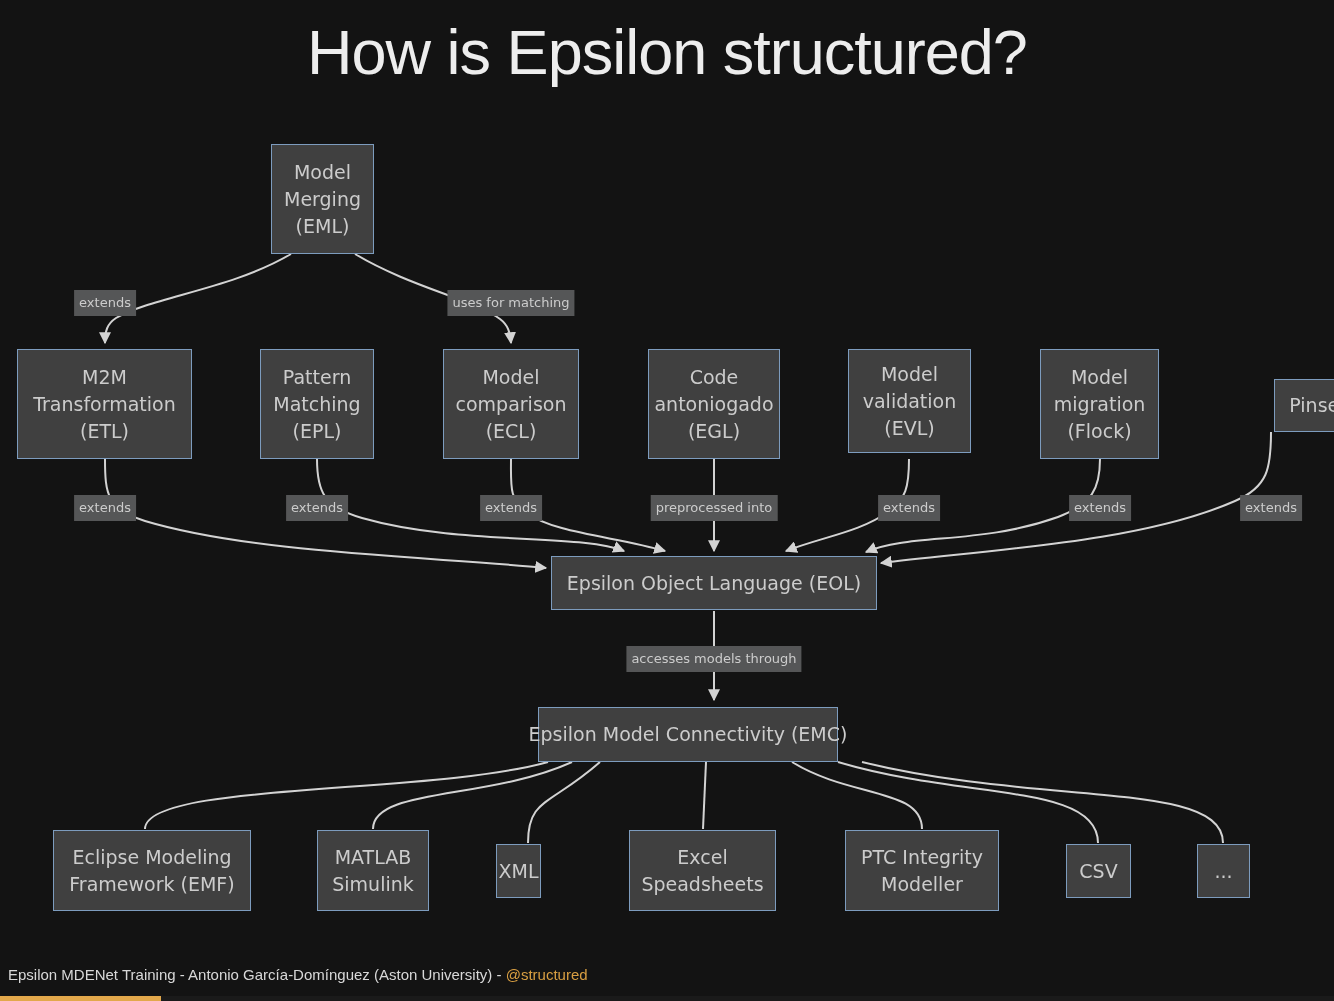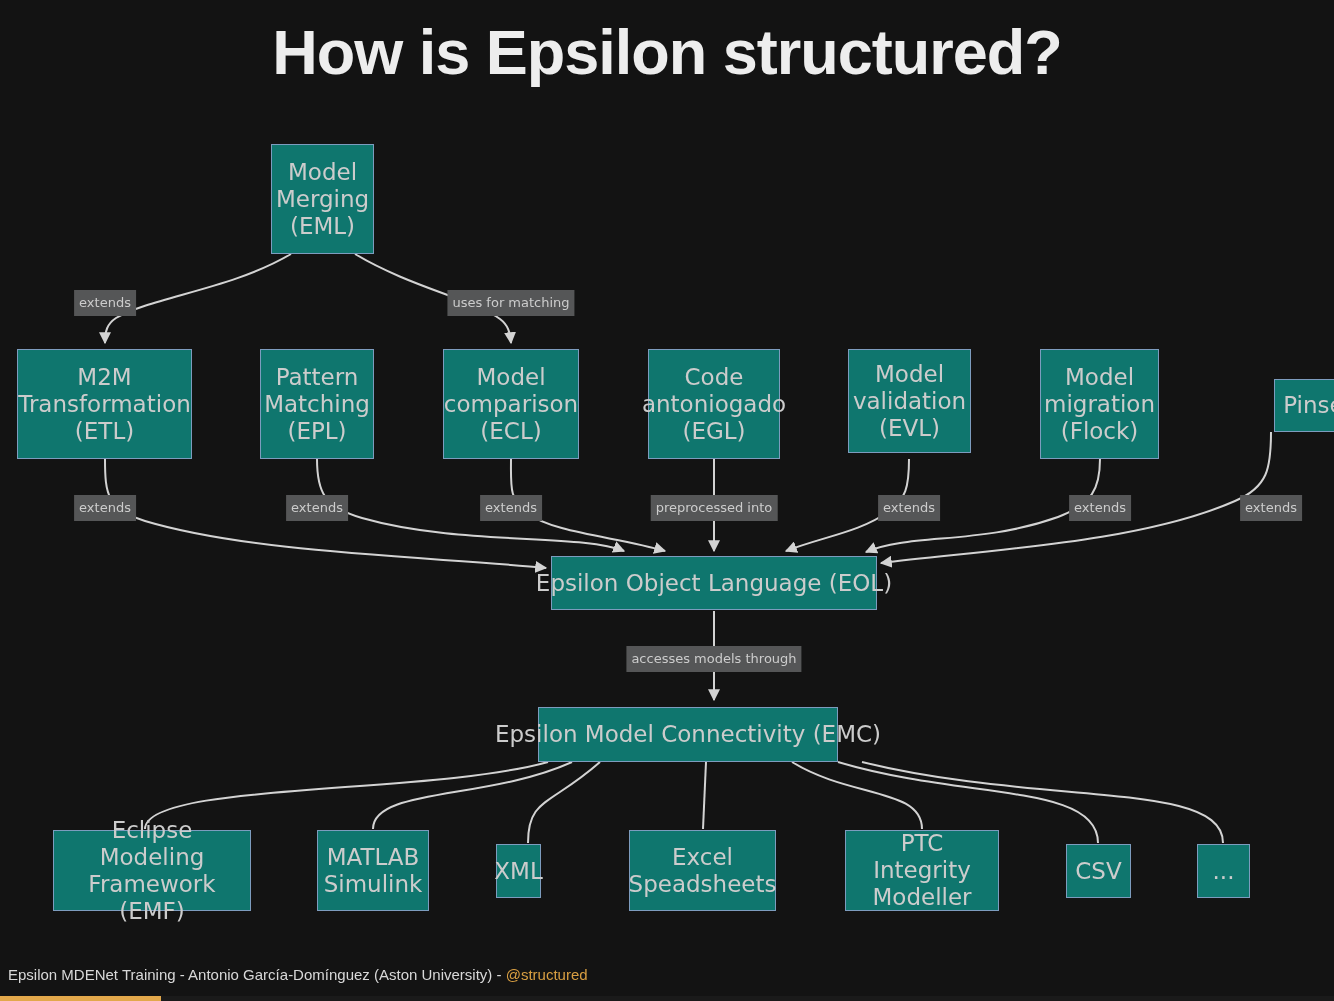--- a/index.html
+++ b/index.html
@@ -3,28 +3,28 @@
 <meta charset="utf-8">
 <style>
   html,body { margin:0; padding:0; background:#131313; }
   .canvas {
     position:relative; width:1334px; height:1001px; background:#131313;
     font-family:"DejaVu Sans", sans-serif; overflow:hidden;
   }
   .title {
     position:absolute; top:16px; left:0; width:100%;
     text-align:center; font-family:"Liberation Sans", sans-serif;
-    font-weight:700; font-size:63px; color:#ededed; letter-spacing:-1px;
+    font-weight:400; font-size:63px; color:#ededed; letter-spacing:-1px;
   }
   svg.edges { position:absolute; left:0; top:0; width:1334px; height:1001px; }
   .node {
     position:absolute; box-sizing:border-box;
-    background:#0f766e; border:1px solid #7d9cbe; color:#cccccc;
+    background:#404040; border:1px solid #7d9cbe; color:#cccccc;
     display:flex; align-items:center; justify-content:center;
-    text-align:center; font-size:23px; line-height:27px; padding:20px 6px;
+    text-align:center; font-size:19px; line-height:27px; padding:20px 6px;
   }
   .nw { white-space:nowrap; }
   .elabel {
     position:absolute; transform:translate(-50%,-50%);
     background:#555657; color:#cccccc; font-size:13px; line-height:24px;
     padding:1px 5px; white-space:nowrap;
   }
   .footer {
     position:absolute; left:8px; top:966px; font-size:15px; color:#d8d8d8;
     font-family:"Liberation Sans", sans-serif;

